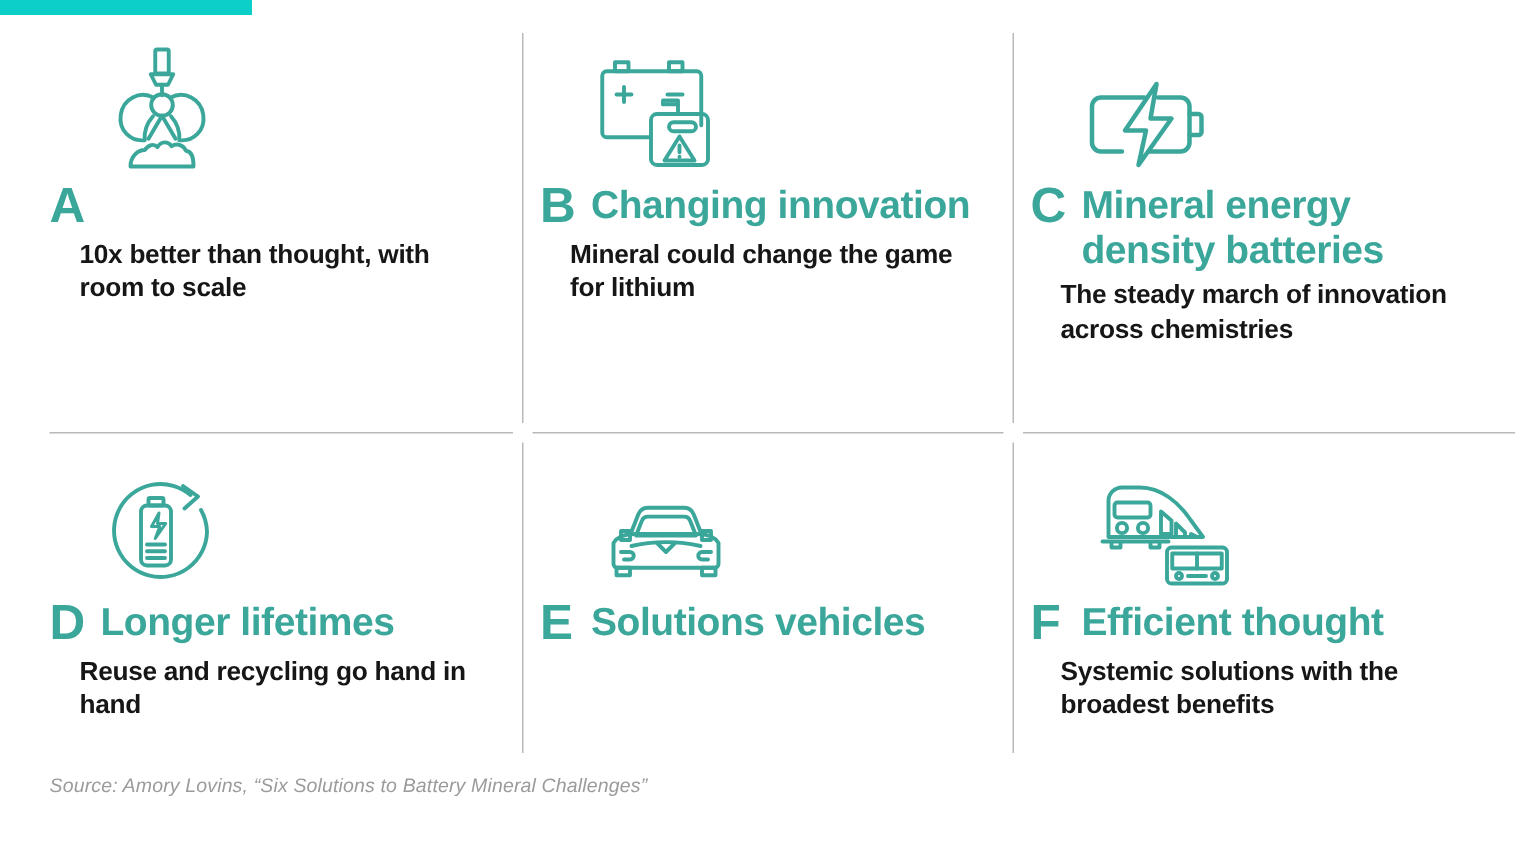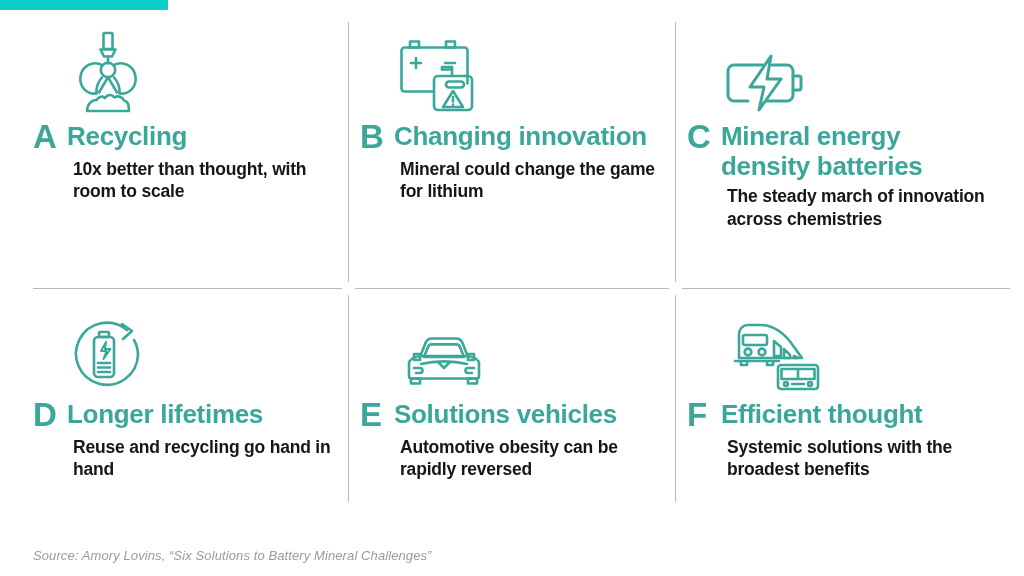--- a/index.html
+++ b/index.html
@@ -99,27 +99,27 @@
     letter-spacing: -0.3px;
     flex: 1 1 auto;
     padding-top: 2px;
   }
   .subtitle {
     color: #161616;
     font-size: 17.5px;
     font-weight: bold;
     line-height: 1.28;
     letter-spacing: -0.2px;
-    margin-left: 40px;
+    margin-left: 20px;
     margin-top: 4px;
   }
   #source-note {
     position: absolute;
     left: 33px;
-    top: 548px;
+    top: 516px;
     color: #9b9b9b;
     font-size: 13px;
     font-style: italic;
     letter-spacing: 0.1px;
   }
 </style>
 </head>
 <body>
 
 <div id="accent-bar"></div>
@@ -139,21 +139,20 @@
         <path d="M37 26.5 v7"></path>
         <circle cx="37" cy="40" r="7.2"></circle>
         <path d="M31.5 35.2 C22 30 11 36 9.5 46.5 C8 57 16 64.5 25.5 63.5 C25 58 27 52 31 47.5"></path>
         <path d="M42.5 35.2 C52 30 63 36 64.5 46.5 C66 57 58 64.5 48.5 63.5 C49 58 47 52 43 47.5"></path>
         <path d="M37 47.2 L28 62.5 M37 47.2 L46 62.5"></path>
         <path d="M16 81 C16 74 21 70 25.5 70 C28 66.5 31.5 65.5 34 68 C36.5 64 41 64 43.5 67.5 C47 65 51.5 67 53 70.5 C57.5 71 58 76 58 81 z"></path>
       </svg>
     </div>
     <div class="heading-row">
       <span class="letter">A</span>
-      <span class="title">Recycling</span>
     </div>
     <div class="subtitle">10x better than thought, with room to scale</div>
   </div>
 
   <div class="panel col2 row1">
     <div class="icon-wrap">
       <svg width="92" height="78" viewBox="0 0 92 78" fill="none" stroke="#3ba79b" stroke-width="2.6" stroke-linecap="round" stroke-linejoin="round">
         <rect x="12" y="5.5" width="9" height="6"></rect>
         <rect x="48" y="5.5" width="9" height="6"></rect>
         <path d="M6.5 11.5 h60 a3 3 0 0 1 3 3 v33 M6.5 11.5 a3 3 0 0 0 -3 3 v38 a3 3 0 0 0 3 3 h28"></path>
@@ -222,21 +221,20 @@
         <path d="M16 38 h6 a2 2 0 0 1 0 5 h-4"></path>
         <path d="M76 38 h-6 a2 2 0 0 0 0 5 h4"></path>
         <path d="M13 48.5 h9 v5 h-9 z"></path>
         <path d="M70 48.5 h9 v5 h-9 z"></path>
       </svg>
     </div>
     <div class="heading-row">
       <span class="letter">E</span>
       <span class="title">Solutions vehicles</span>
     </div>
-    <div class="subtitle">Automotive obesity can be rapidly reversed</div>
   </div>
 
   <div class="panel col3 row2">
     <div class="icon-wrap">
       <svg width="96" height="72" viewBox="0 0 96 72" fill="none" stroke="#3ba79b" stroke-width="2.6" stroke-linecap="round" stroke-linejoin="round">
         <path d="M14 38 V14 a9 9 0 0 1 9 -9 h12 c14 0 26 10 34 22 l8 11 z"></path>
         <path d="M20 15 h20 a2 2 0 0 1 2 2 v6 a2 2 0 0 1 -2 2 h-20 a2 2 0 0 1 -2 -2 v-6 a2 2 0 0 1 2 -2 z"></path>
         <circle cx="23" cy="32" r="3.4"></circle>
         <circle cx="37" cy="32" r="3.4"></circle>
         <path d="M49 21 l7 6 v9 h-7 z"></path>

